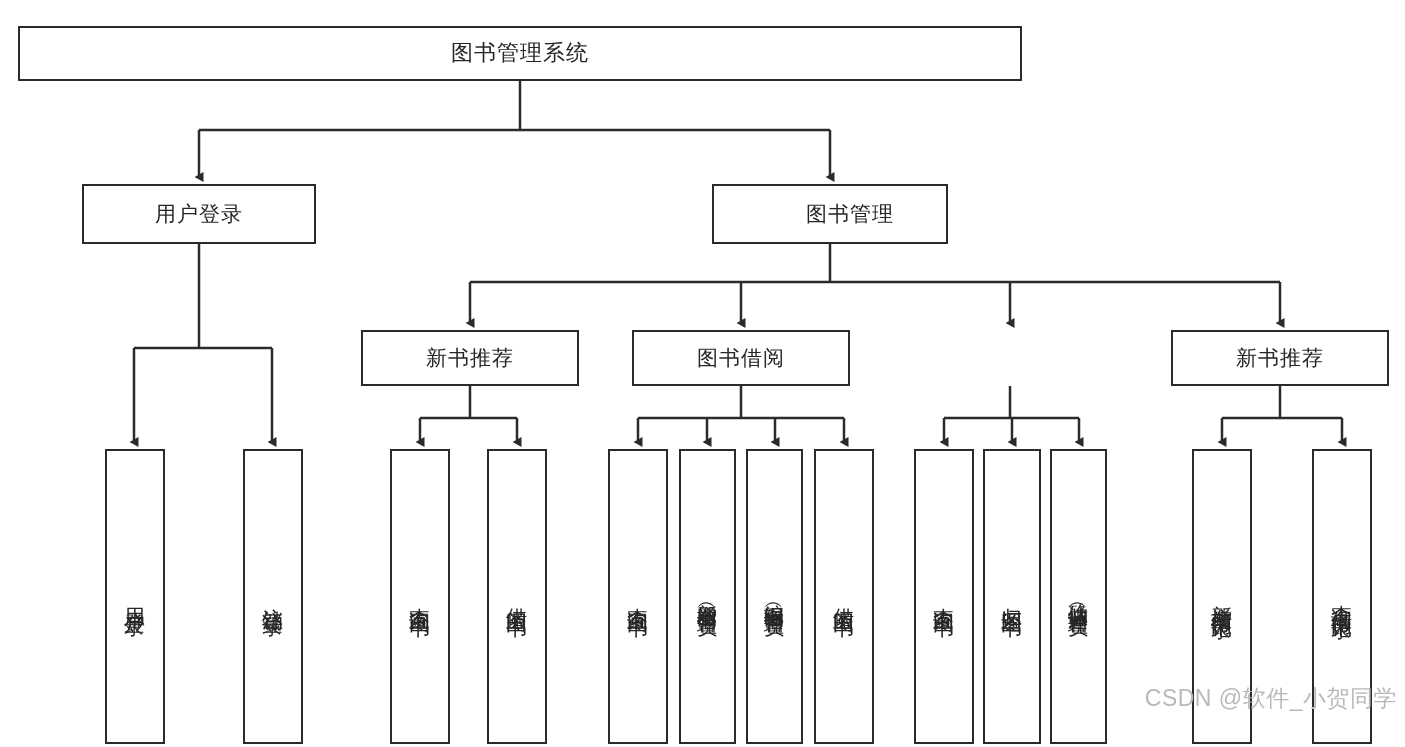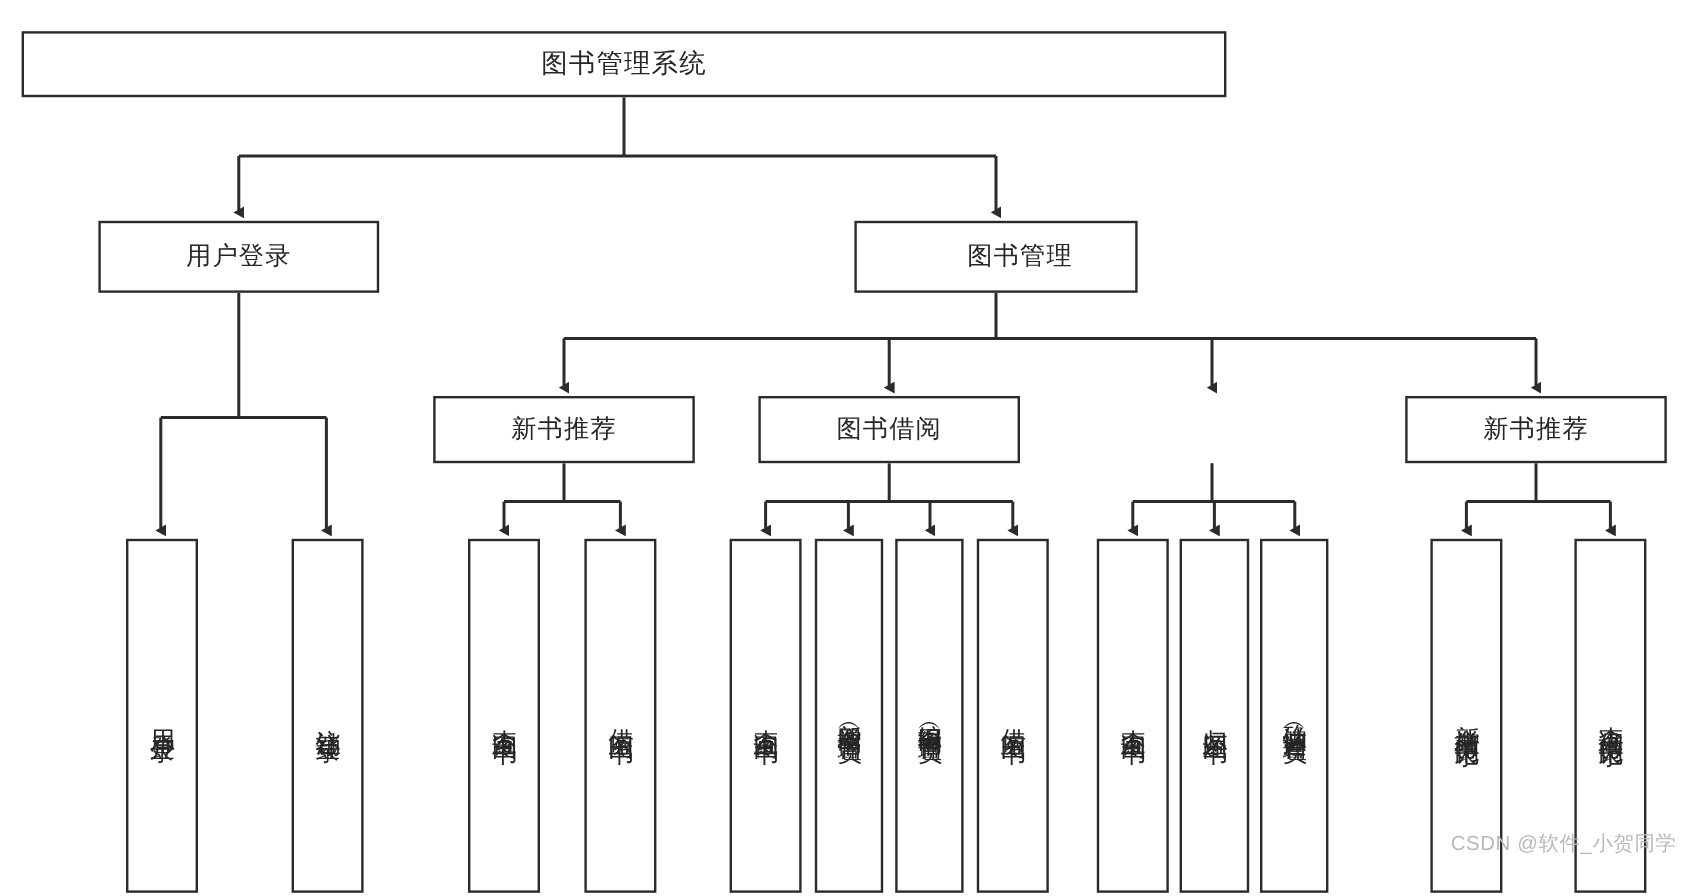--- a/index.html
+++ b/index.html
@@ -66,21 +66,21 @@
     left: 0;
     top: 0;
     width: 1405px;
     height: 747px;
     pointer-events: none;
   }
   .watermark {
     position: absolute;
     right: 8px;
     bottom: 6px;
-    font-size: 17px;
+    font-size: 23px;
     color: #b9b9b9;
     white-space: nowrap;
     letter-spacing: 0.5px;
   }
 </style>
 </head>
 <body>
 
 <div id="diagram-root">
 

